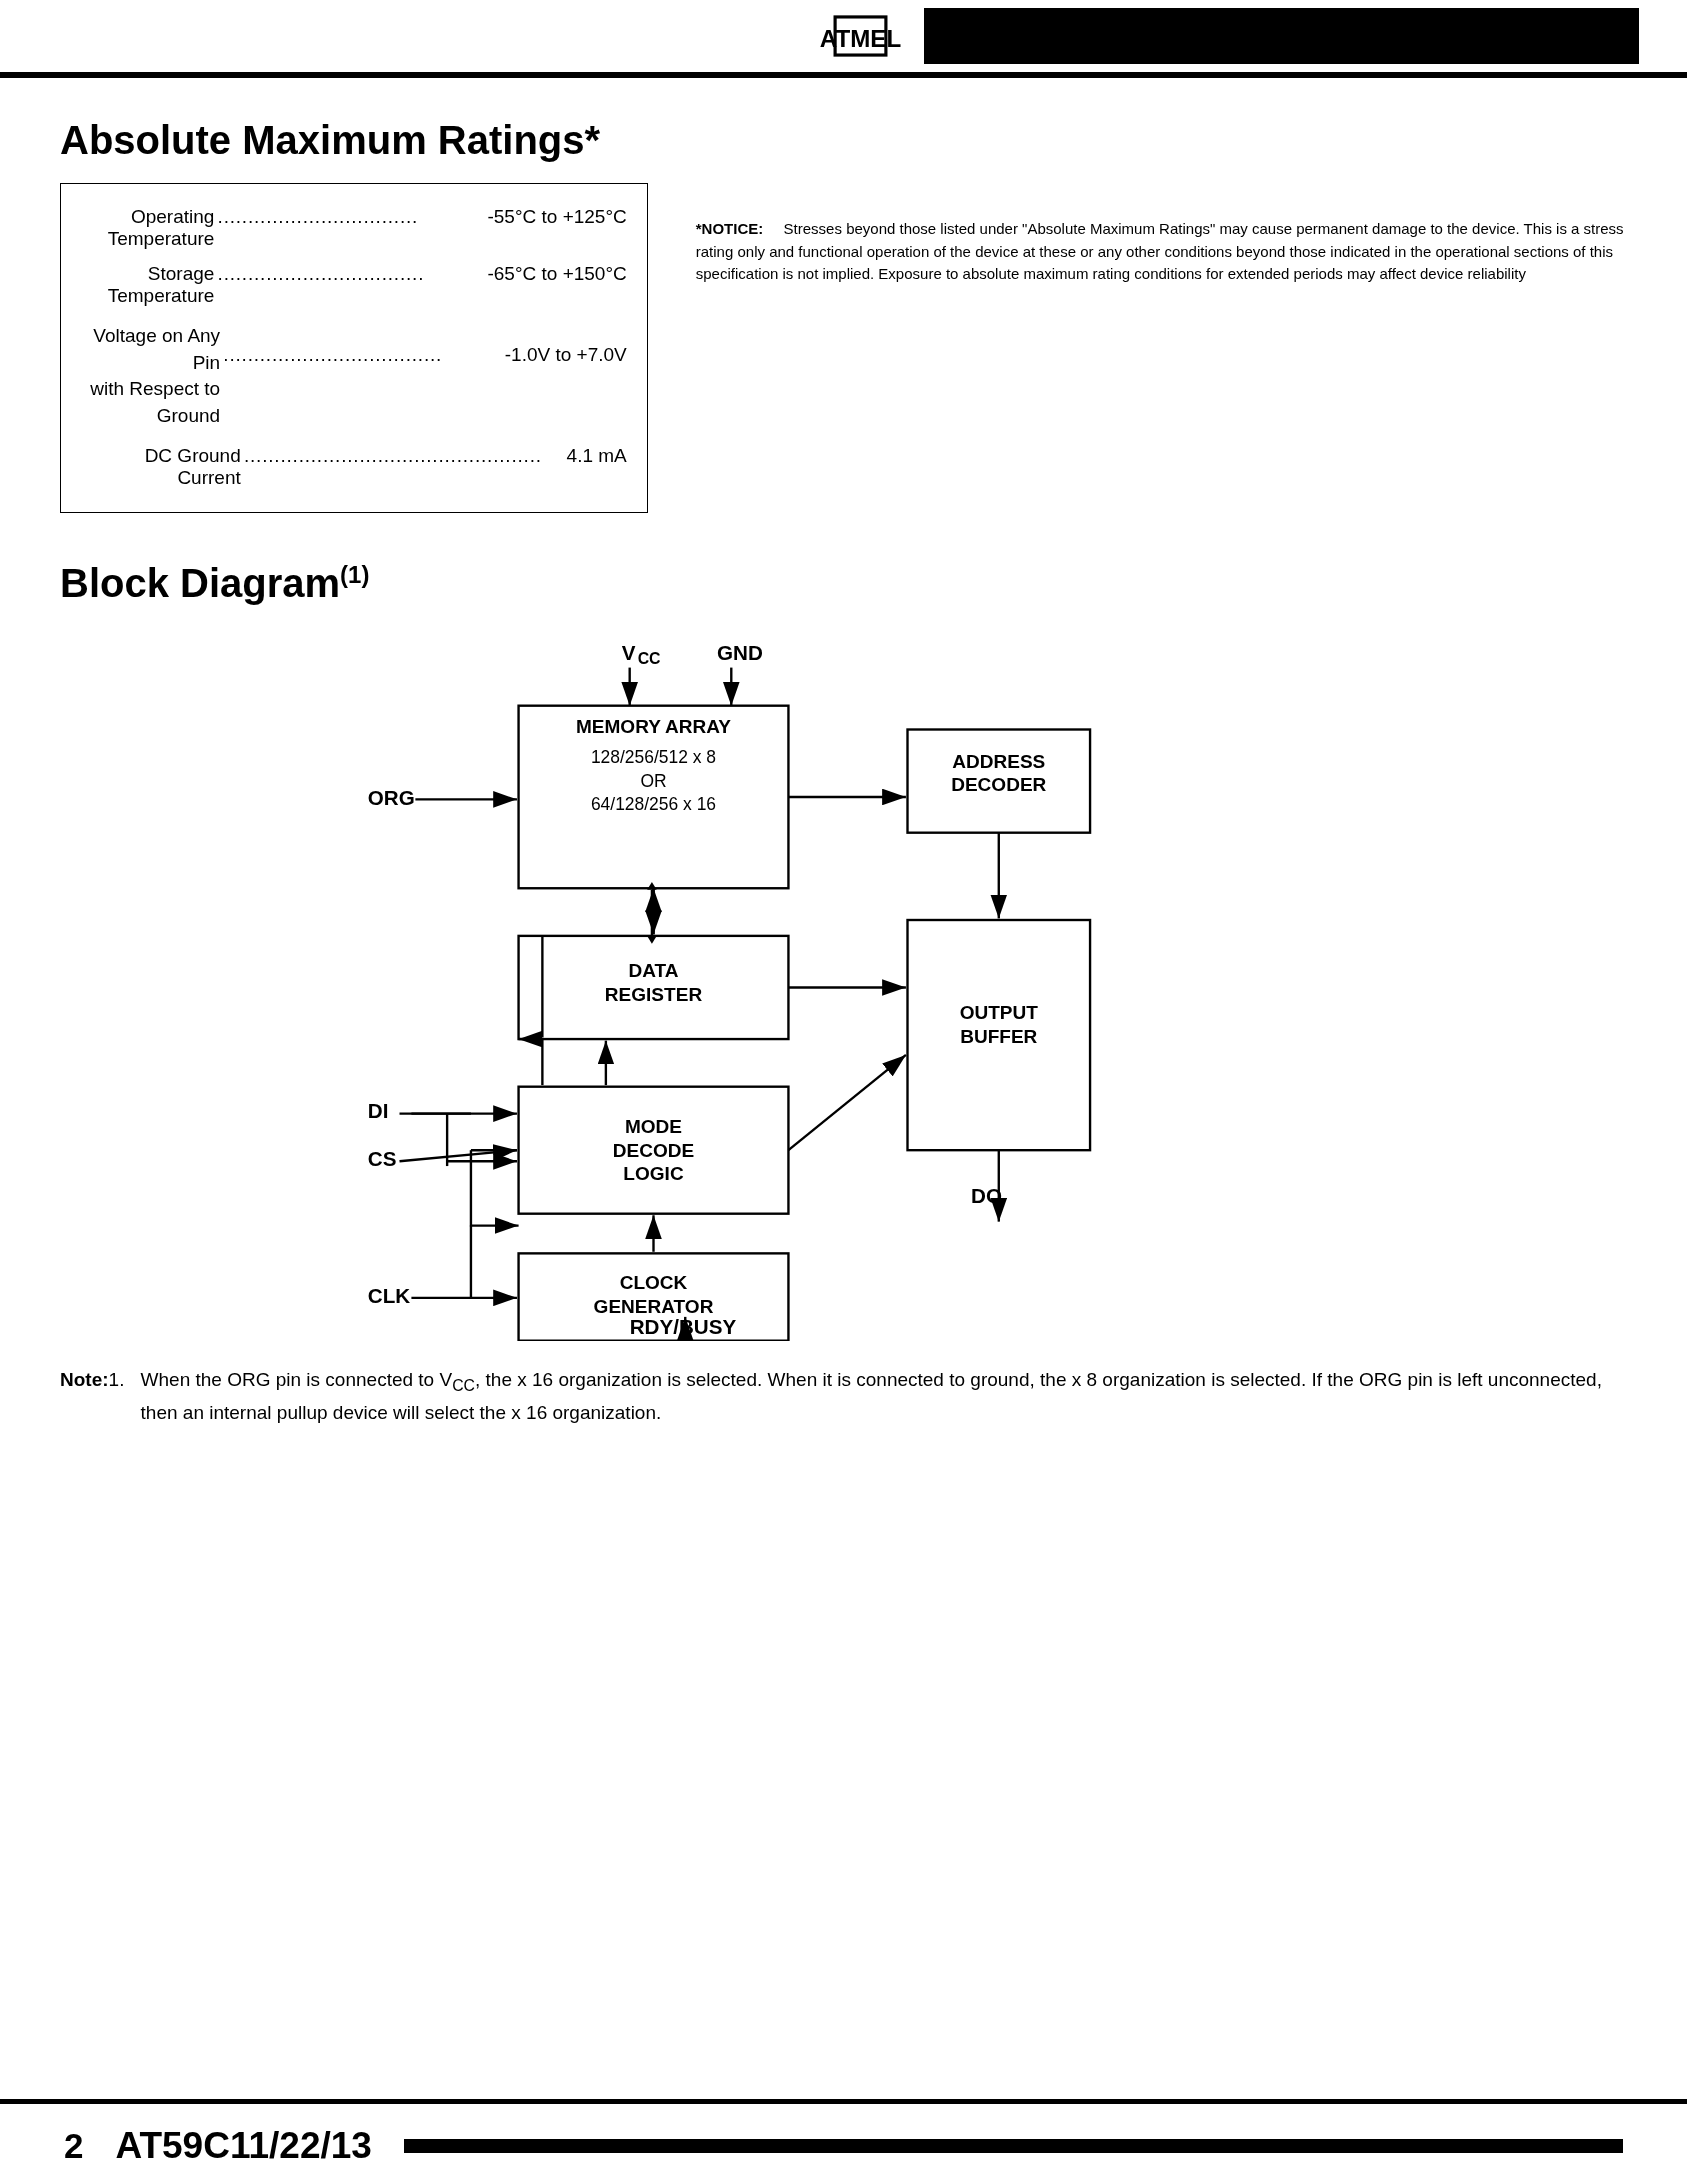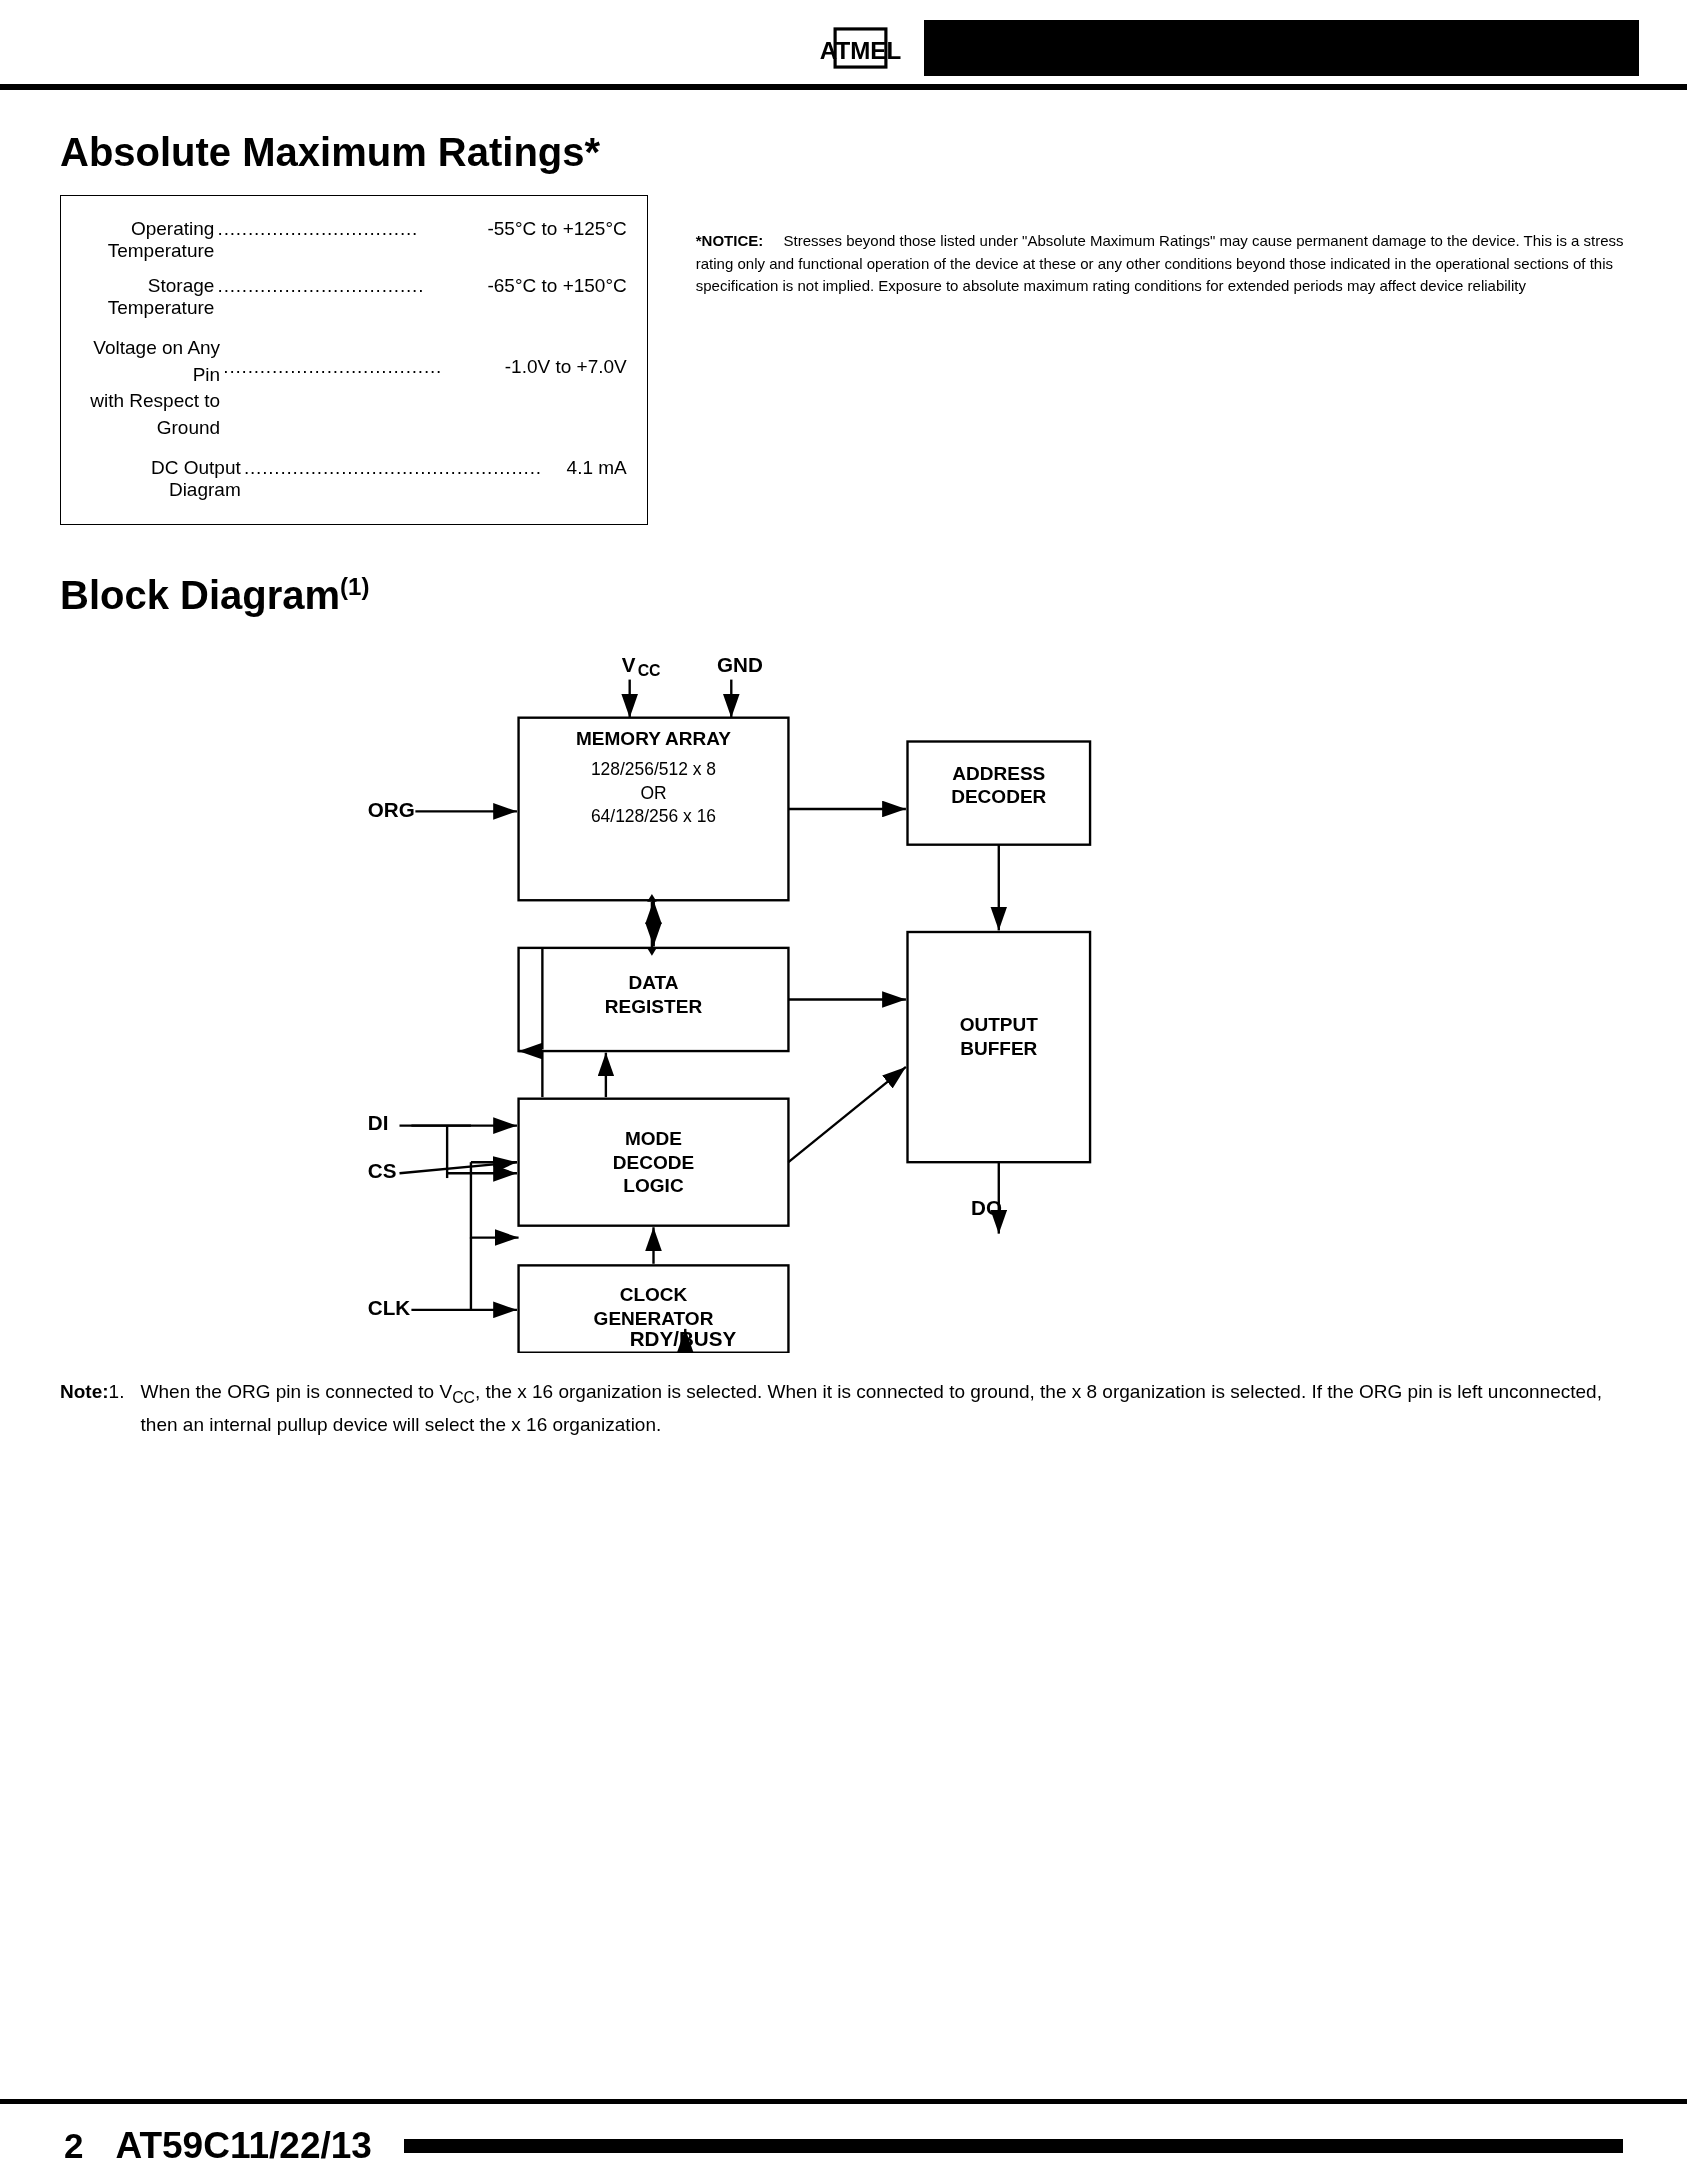--- a/index.html
+++ b/index.html
@@ -12,21 +12,21 @@
       color: #000;
       position: relative;
       overflow: hidden;
     }
 
     
     .header {
       display: flex;
       align-items: center;
       justify-content: flex-end;
-      padding: 20px 48px 8px 48px;
+      padding: 8px 48px 8px 48px;
       border-bottom: 6.4px solid #000;
     }
     .logo-area {
       display: flex;
       align-items: center;
       gap: 16px;
     }
     .atmel-logo {
       width: 127px;
       height: 56px;
@@ -191,21 +191,21 @@
           <span class="label">Storage Temperature</span>
           <span class="dots">..................................</span>
           <span class="value">-65°C to +150°C</span>
         </div>
         <div class="ratings-row" style="align-items:flex-start; padding: 9.5px 0;">
           <span class="label" style="line-height:1.4">Voltage on Any Pin<br>with Respect to Ground</span>
           <span class="dots" style="padding-top: 20.6px;">....................................</span>
           <span class="value" style="padding-top: 20.6px;">-1.0V to +7.0V</span>
         </div>
         <div class="ratings-row">
-          <span class="label">DC Output Diagram</span>
+          <span class="label">DC Ground Current</span>
           <span class="dots">.................................................</span>
           <span class="value">4.1 mA</span>
         </div>
       </div>
 
       <div class="ratings-notice"><span style="font-weight: bold; margin-right: 12px;">*NOTICE:&nbsp;&nbsp;</span><span>Stresses beyond those listed under "Absolute Maximum Ratings" may cause permanent damage to the device. This is a stress rating only and functional operation of the device at these or any other conditions beyond those indicated in the operational sections of this specification is not implied. Exposure to absolute maximum rating conditions for extended periods may affect device reliability</span></div>
     </div>
   </div>
 
   <div class="block-diagram-section">

